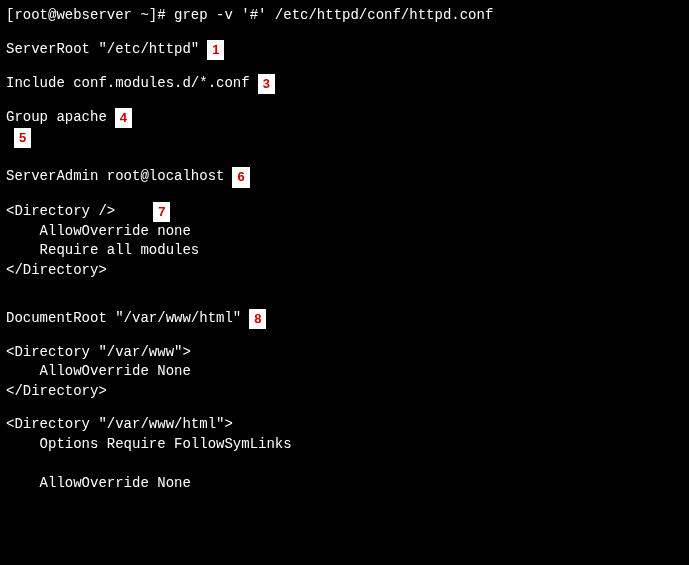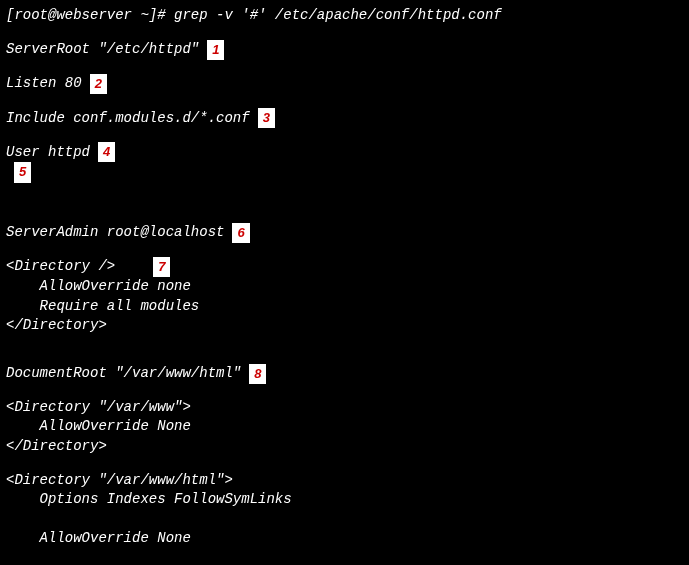--- a/index.html
+++ b/index.html
@@ -13,22 +13,21 @@
       font-family: 'Courier New', monospace;
       font-size: 14px;
       padding: 6px;
       line-height: 1.4;
       width: 689px;
       height: 565px;
     }
     .terminal-line {
       white-space: pre;
       display: flex;
-      align-items: flex-end;
-      font-style: italic;
+      align-items: flex-start;
     }
     .annotation {
       background-color: #ffffff;
       color: #cc0000;
       font-weight: bold;
       padding: 1px 5px;
       margin-left: 8px;
       display: inline-block;
       font-family: Arial, sans-serif;
       font-size: 13px;
@@ -36,55 +35,49 @@
     .block {
       margin-top: 14px;
     }
   </style>
 </head>
 <body>
 
 <div>
 
   <div class="terminal-line">
-    <span>[root@webserver ~]# </span><span>grep -v '#' /etc/apache/conf/httpd.conf</span>
+    <span>[root@webserver ~]# </span><span>grep -v '#' /etc/httpd/conf/httpd.conf</span>
   </div>
 
   <div class="block">
     <div class="terminal-line">
       <span>ServerRoot "/etc/httpd"</span>
       <span class="annotation">1</span>
     </div>
   </div>
 
-  <div class="block">
-    <div class="terminal-line">
-      <span>Listen 80</span>
-      <span class="annotation">2</span>
-    </div>
-  </div>
 
   <div class="block">
     <div class="terminal-line">
       <span>Include conf.modules.d/*.conf</span>
       <span class="annotation">3</span>
     </div>
   </div>
 
   <div class="block">
     <div class="terminal-line">
-      <span>User httpd</span>
+      <span>Group apache</span>
       <span class="annotation">4</span>
     </div>
     <div class="terminal-line">
       <span class="annotation">5</span>
     </div>
   </div>
 
-  <div class="block" style="margin-top: 40px;">
+  <div class="block" style="margin-top: 19px;">
     <div class="terminal-line">
       <span>ServerAdmin root@localhost</span>
       <span class="annotation">6</span>
     </div>
   </div>
 
   <div class="block" style="">
     <div class="terminal-line">
       <span>&lt;Directory /&gt;</span>
       <span class="annotation" style="margin-left: 38px;">7</span>
@@ -102,19 +95,19 @@
   </div>
 
   <div class="block">
     <div class="terminal-line"><span>&lt;Directory "/var/www"&gt;</span></div>
     <div class="terminal-line"><span>    AllowOverride None</span></div>
     <div class="terminal-line"><span>&lt;/Directory&gt;</span></div>
   </div>
 
   <div class="block">
     <div class="terminal-line"><span>&lt;Directory "/var/www/html"&gt;</span></div>
-    <div class="terminal-line"><span>    Options Indexes FollowSymLinks</span></div>
+    <div class="terminal-line"><span>    Options Require FollowSymLinks</span></div>
     <div class="terminal-line">&nbsp;</div>
     <div class="terminal-line"><span>    AllowOverride None</span></div>
 
   </div>
 
 </div>
 
 </body></html>

